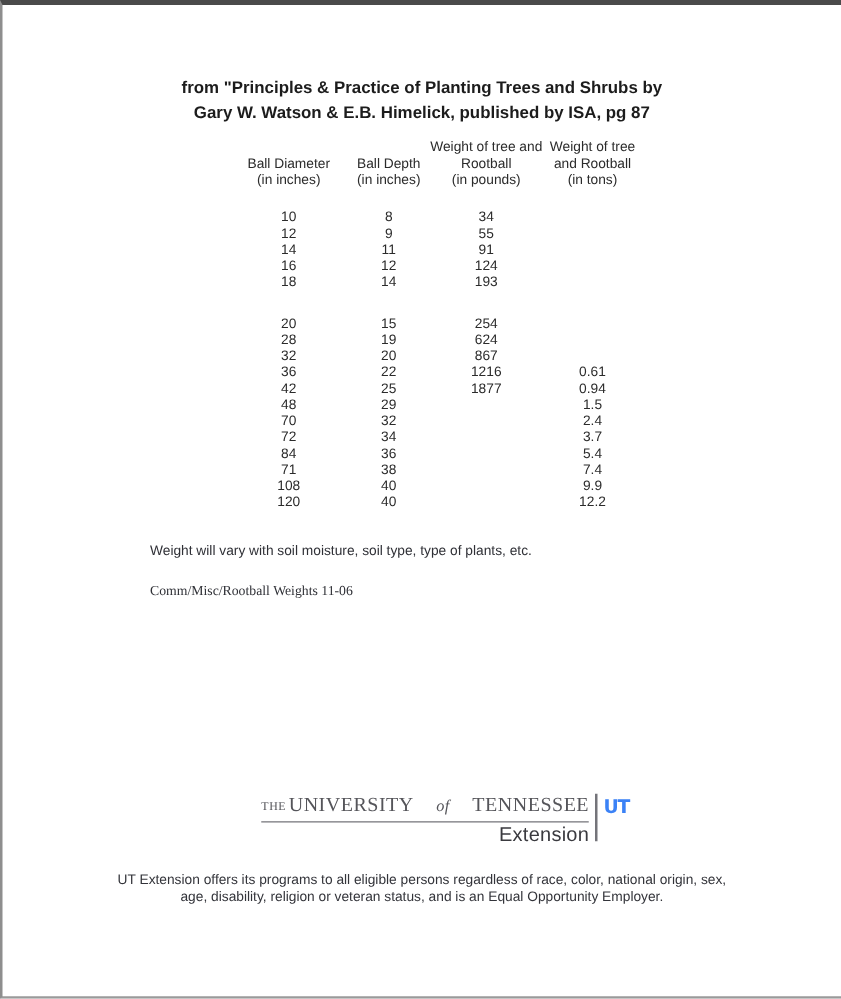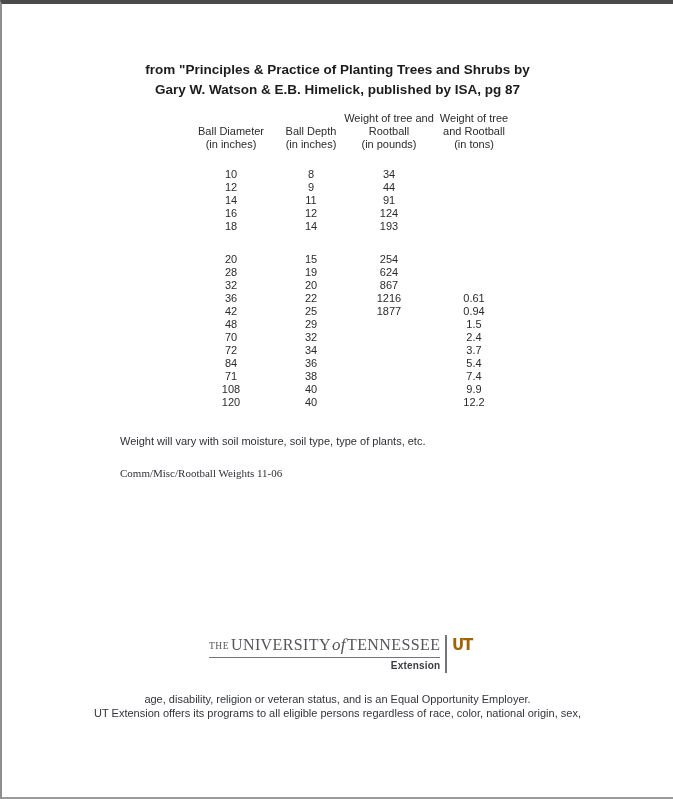--- a/index.html
+++ b/index.html
@@ -64,27 +64,27 @@
     border-bottom: 1.5px solid #74747a;
   }
   .wordmark .the {
     font-size: 9.5px;
     letter-spacing: 0.5px;
     margin-right: 2px;
     vertical-align: 1.5px;
   }
   .wordmark .of {
     font-style: italic;
-    font-size: 17px;
-    margin: 0 1px;
+    font-size: 13px;
+    margin: 0 18px;
   }
   .extension-row {
     align-self: flex-end;
-    font-size: 10px;
-    font-weight: bold;
+    font-size: 16px;
+    font-weight: normal;
     color: #3a3a3f;
     padding-top: 2px;
     letter-spacing: 0.2px;
   }
   .logo-divider {
     width: 1.5px;
     height: 38px;
     background: #74747a;
     margin-left: 5px;
   }
@@ -146,21 +146,21 @@
     <tbody class="group1">
         <tr>
           <td>10</td>
           <td>8</td>
           <td>34</td>
           <td></td>
         </tr>
         <tr>
           <td>12</td>
           <td>9</td>
-          <td>44</td>
+          <td>55</td>
           <td></td>
         </tr>
         <tr>
           <td>14</td>
           <td>11</td>
           <td>91</td>
           <td></td>
         </tr>
         <tr>
           <td>16</td>
@@ -253,21 +253,21 @@
 
   <div class="note first">Weight will vary with soil moisture, soil type, type of plants, etc.</div>
   <div class="note second">Comm/Misc/Rootball Weights 11-06</div>
 
   <div class="logo">
     <div class="logo-left">
       <div class="wordmark"><span class="the">THE</span><span>UNIVERSITY</span><span class="of">of</span><span>TENNESSEE</span></div>
       <div class="extension-row">Extension</div>
     </div>
     <div class="logo-divider"></div>
-    <div class="ut-monogram" style="color: #a16207;">UT</div>
+    <div class="ut-monogram" style="color: #3b82f6;">UT</div>
   </div>
 
   <div class="footer">
+    <div>UT Extension offers its programs to all eligible persons regardless of race, color, national origin, sex,</div>
     <div>age, disability, religion or veteran status, and is an Equal Opportunity Employer.</div>
-    <div>UT Extension offers its programs to all eligible persons regardless of race, color, national origin, sex,</div>
   </div>
 
 </div>
 
 </body></html>

